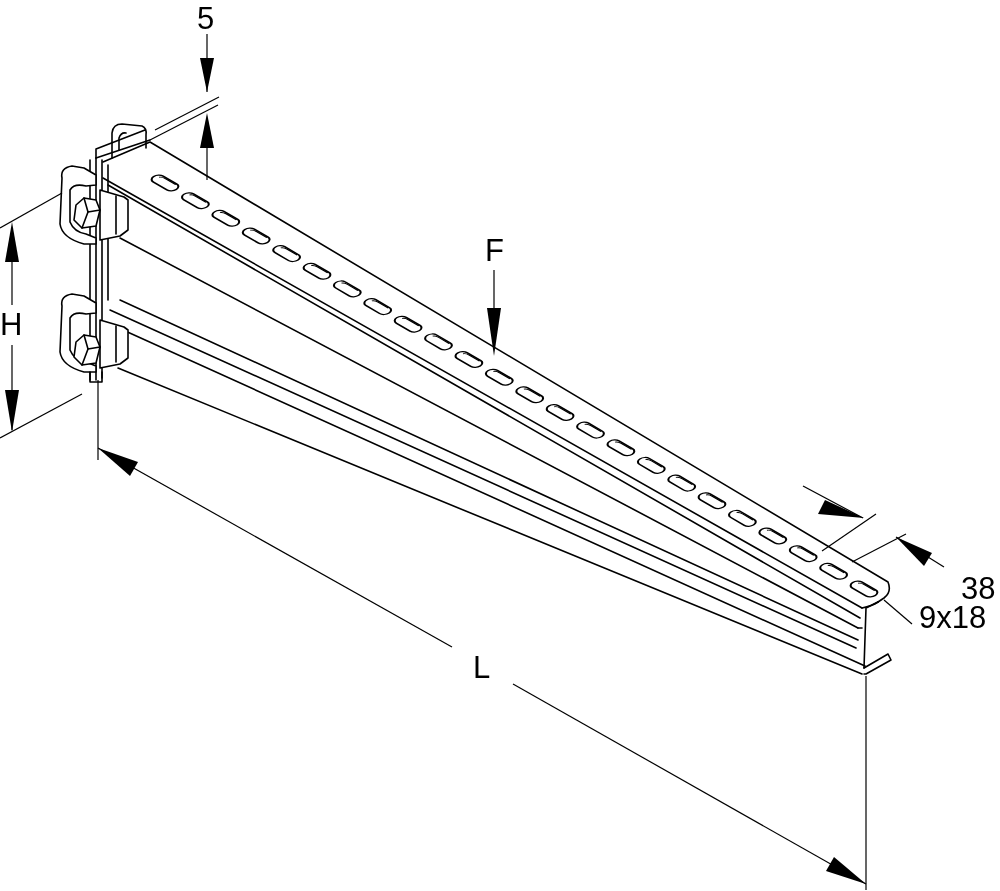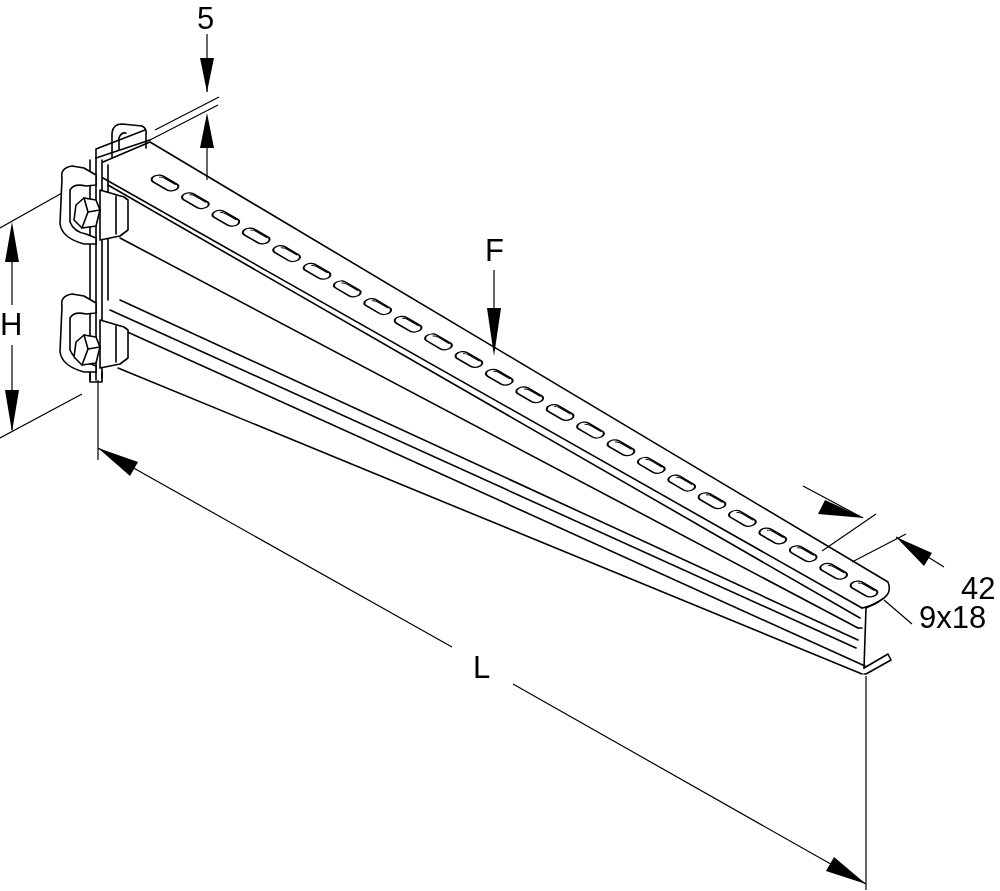--- a/index.html
+++ b/index.html
@@ -225,14 +225,14 @@
 
   <g>
     <path class="thin" d="M884,600 L912,624"></path>
   </g>
 </svg>
 
 <div class="dim-label" style="left:197px; top:3px;">5</div>
 <div class="dim-label" style="left:485px; top:235px;">F</div>
 <div class="dim-label" style="left:0px; top:309px;">H</div>
 <div class="dim-label" style="left:473px; top:652px;">L</div>
-<div class="dim-label" style="left:961px; top:573px;">42</div>
+<div class="dim-label" style="left:961px; top:573px;">38</div>
 <div class="dim-label" style="left:919px; top:602px;">9x18</div>
 
 </body></html>

